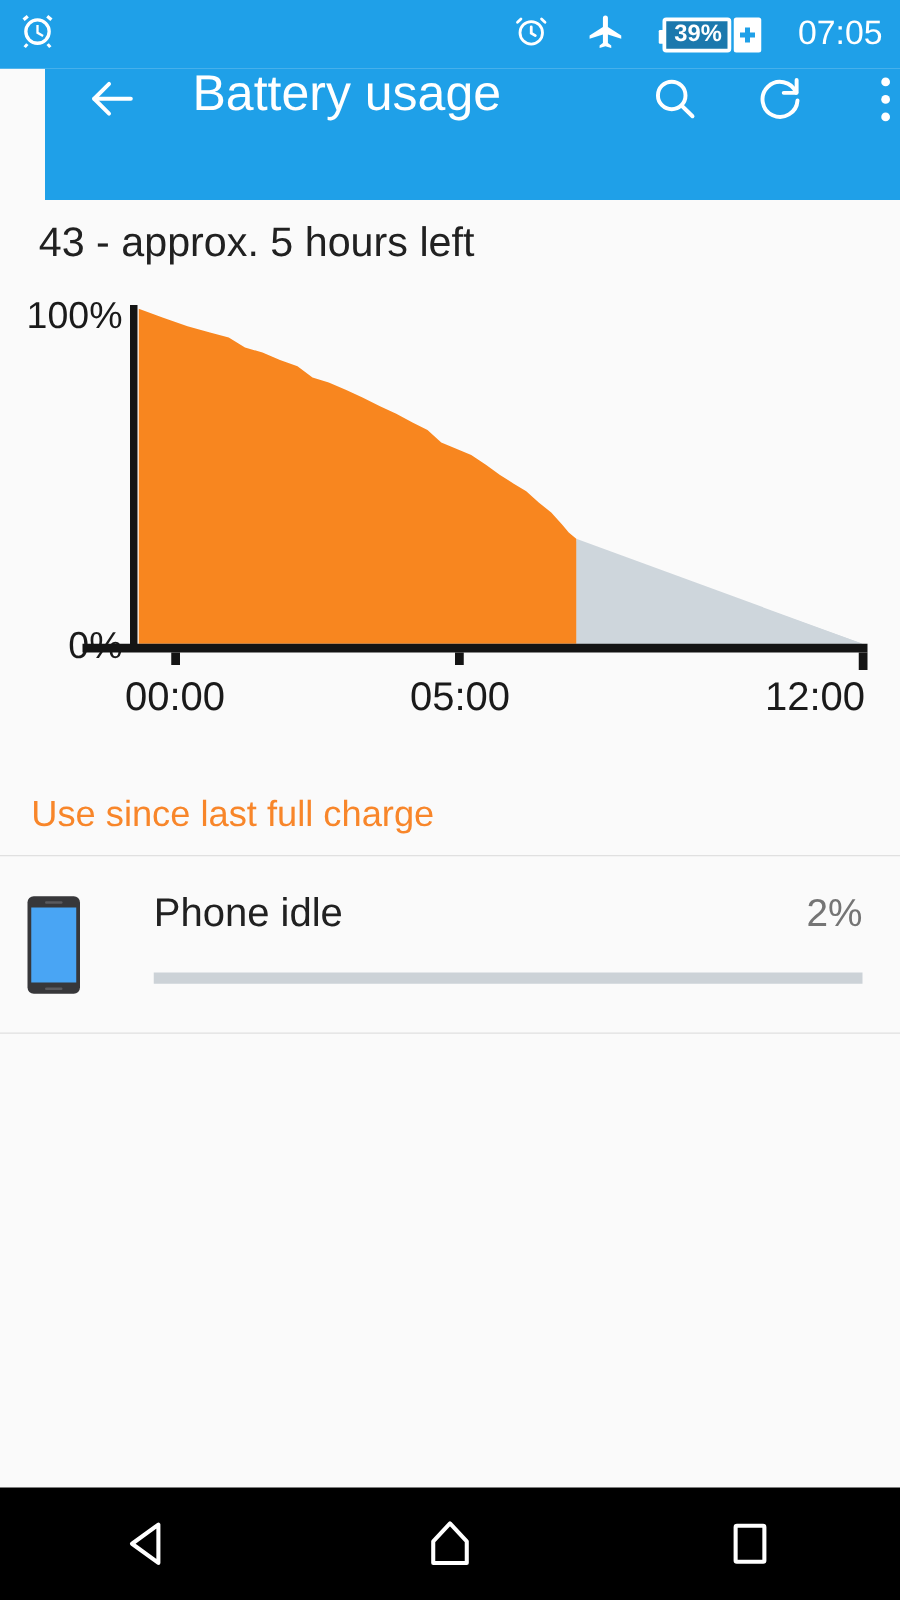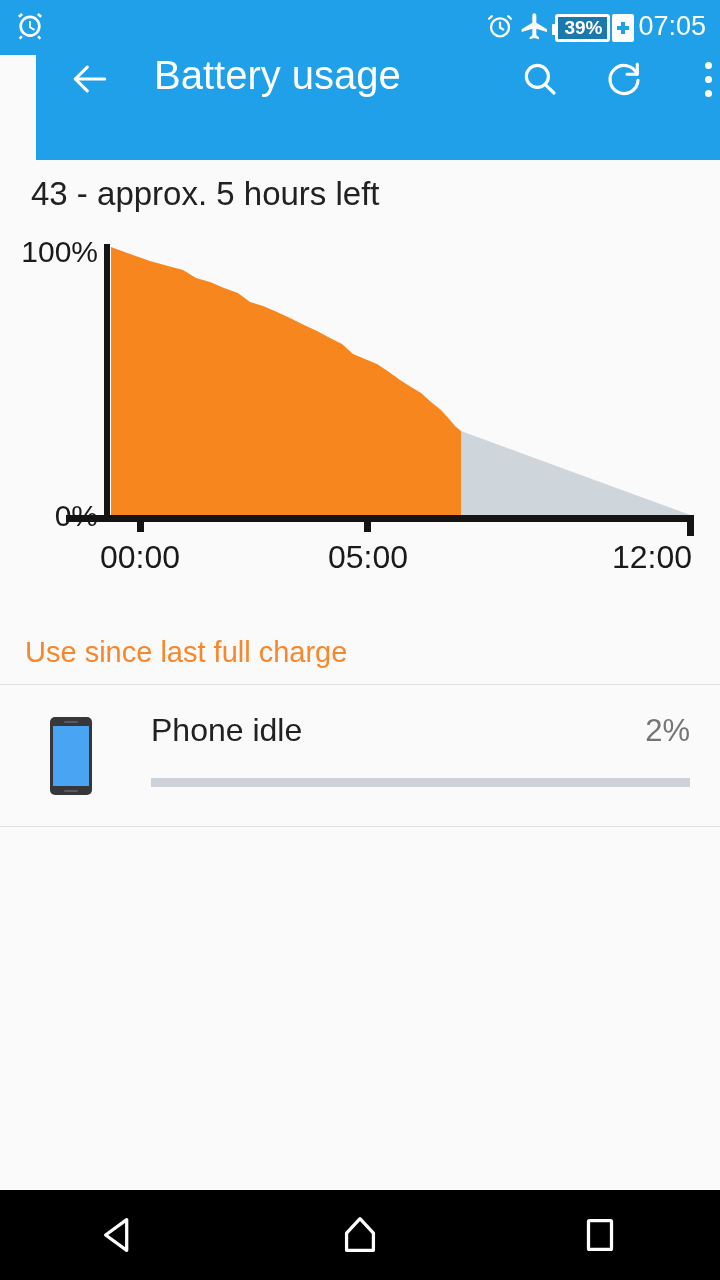--- a/index.html
+++ b/index.html
@@ -33,21 +33,21 @@
   }
   .status-left {
     display: flex;
     align-items: center;
     gap: 10px;
   }
   .status-right {
     margin-left: auto;
     display: flex;
     align-items: center;
-    gap: 4px;
+    gap: 29px;
   }
   .status-clock {
     color: #ffffff;
     font-size: 27px;
     letter-spacing: 0px;
     font-weight: 400;
     line-height: 1;
     padding-bottom: 2px;
   }
   .battery-chip {
@@ -215,21 +215,21 @@
   
   .usage-row {
     position: absolute;
     left: 0;
     top: 525px;
     width: 720px;
     height: 141px;
     box-sizing: border-box;
     display: flex;
     align-items: center;
-    padding-left: 50px;
+    padding-left: 22px;
     padding-right: 30px;
     cursor: pointer;
   }
   .phone-icon {
     width: 42px;
     height: 78px;
     background: #37373a;
     border-radius: 5px;
     position: relative;
     flex: 0 0 auto;

